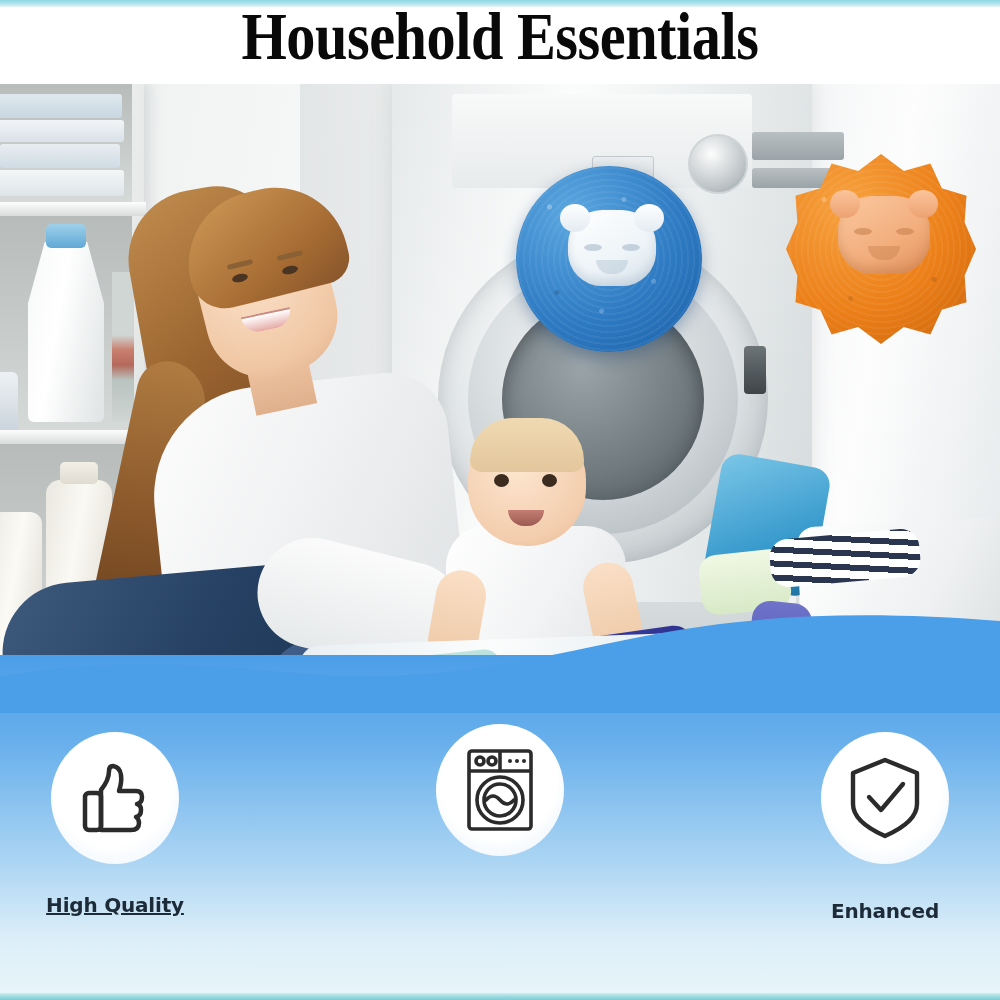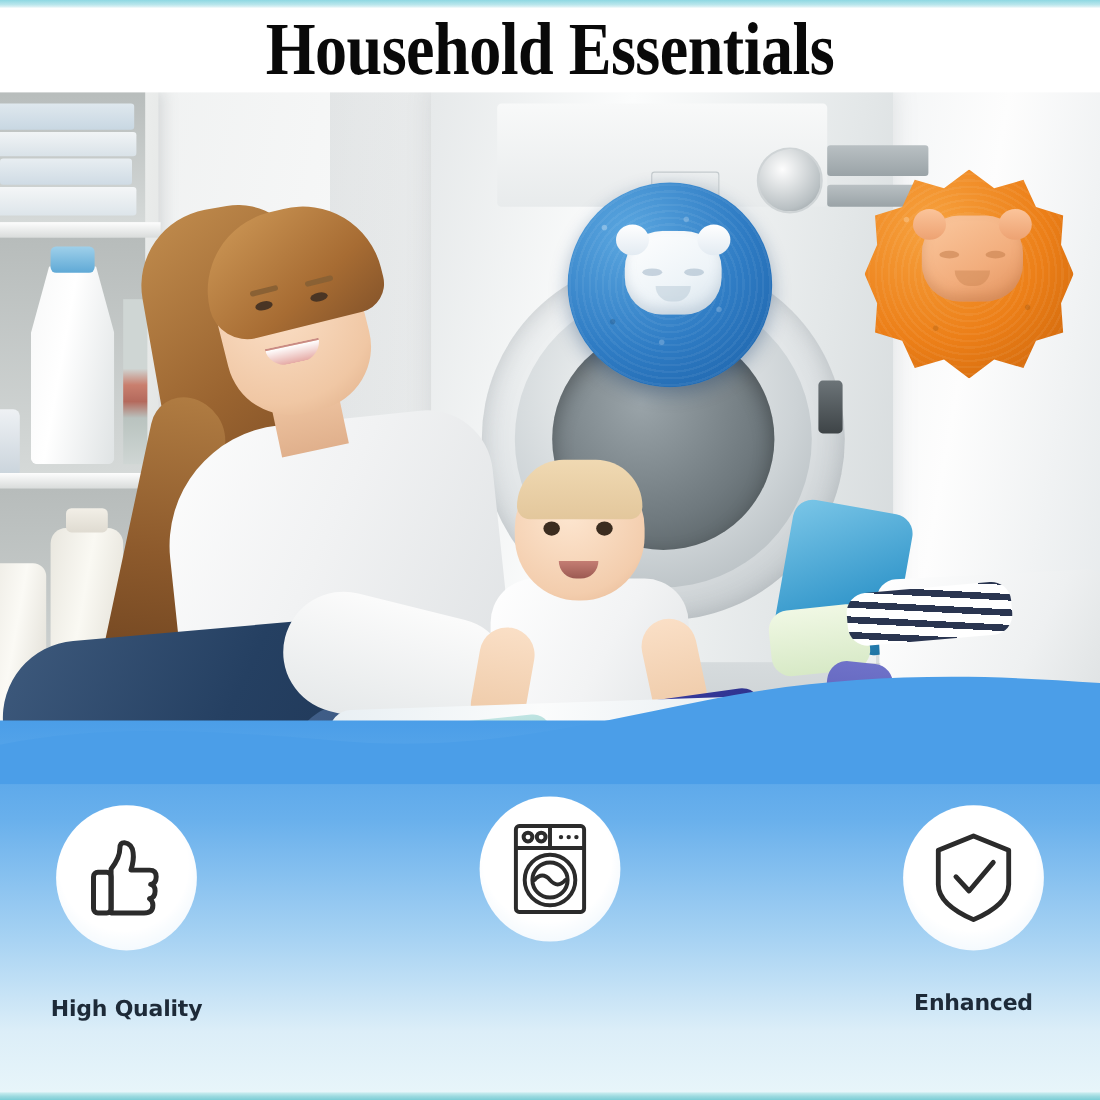--- a/index.html
+++ b/index.html
@@ -15,21 +15,21 @@
 
   
   .edge-strip{position:absolute;left:0;width:1000px;height:7px;z-index:40;}
   .edge-top{top:0;background:linear-gradient(#8ed8e2,#b9e6ec 60%,#e9f6f8);}
   .edge-bottom{bottom:0;background:linear-gradient(#cdeef1,#9ad9df 55%,#7ccdd6);}
 
   
   .title-band{
     position:absolute;left:0;top:6px;width:1000px;height:78px;
     background:#ffffff;z-index:30;
-    display:flex;align-items:center;justify-content:center;
+    display:flex;justify-content:center;
   }
   .title-text{
     font-family:"Liberation Serif",serif;
     font-weight:bold;
     font-size:62px;
     letter-spacing:-0.5px;
     color:#090909;
     transform:scaleX(0.94) scaleY(1.1);
     transform-origin:center center;
     white-space:nowrap;
@@ -279,21 +279,21 @@
     font-size:20px;font-weight:600;color:#1d2a38;
     text-align:center;line-height:1.18;letter-spacing:-0.2px;
     white-space:pre-line;
   }
   .b-soft .bub{margin-top:18px;}
   .b-quality .bub{margin-top:14px;}
   .b-enhanced .bub{margin-top:6px;}
   .b-tangling .bub{margin-top:10px;}
   .b-durable .bub{margin-top:14px;}
   .b-soft .blabel{margin-top:18px;}
-  .b-quality .blabel{margin-top:30px;}
+  .b-quality .blabel{margin-top:18px;text-decoration:underline;}
   .b-enhanced .blabel{margin-top:6px;}
   .b-tangling .blabel{margin-top:26px;}
   .b-durable .blabel{margin-top:24px;}
 </style>
 </head>
 <body>
 
 <div id="poster">
 
   <div class="edge-strip edge-top"></div>

